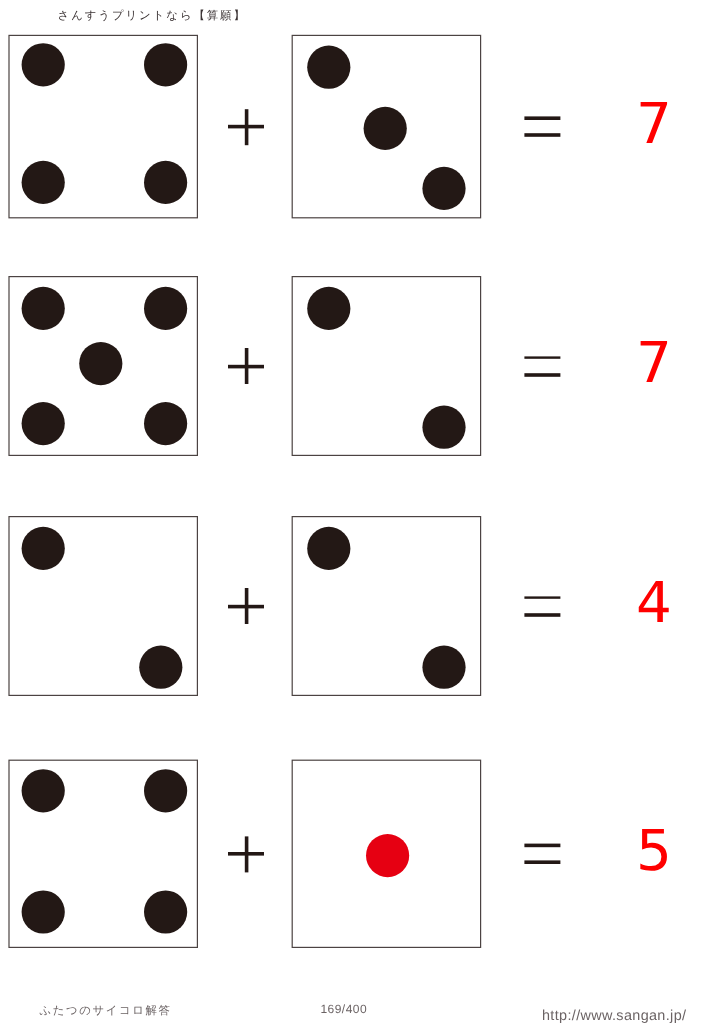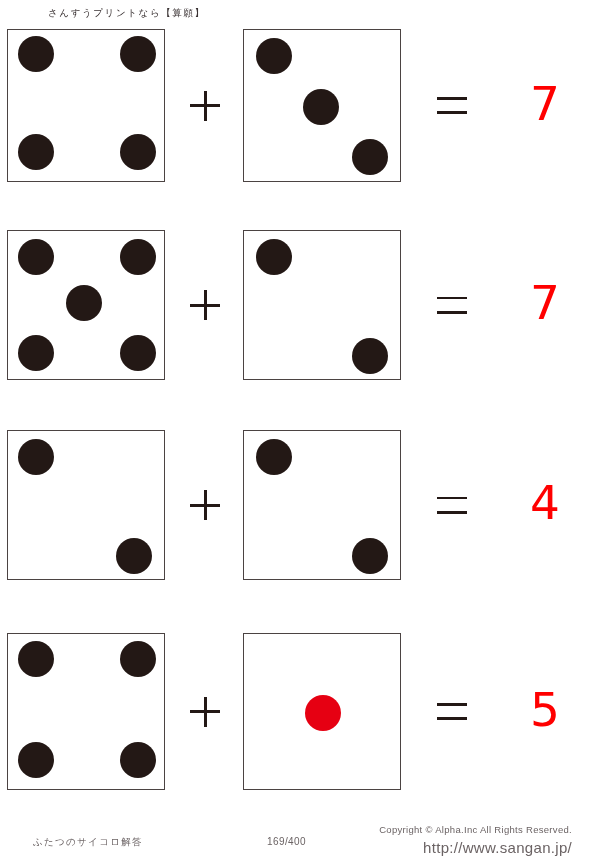--- a/index.html
+++ b/index.html
@@ -150,21 +150,21 @@
     top: 5px;
     font-size: 9.5px;
     letter-spacing: 0.3px;
     text-align: right;
     white-space: nowrap;
   }
   .footer-url {
     position: absolute;
     right: 28px;
     top: 20px;
-    font-size: 15px;
+    font-size: 12px;
     letter-spacing: 0.3px;
     text-align: left;
     white-space: nowrap;
   }
 </style>
 </head>
 <body>
 
 <div class="header">
   <span class="header-title">さんすうプリントなら【算願】</span>
@@ -228,15 +228,14 @@
       </div>
       <div class="op-plus" title="+" style="left: 190px; top: 63.5px;"></div>
       <div class="op-equals" title="=" style="left: 437px; top: 70px;"></div>
       <div class="answer" style="left: 515px; top: 52.5px;">5</div>
     </div>
   </div>
 
 <div class="footer">
   <span class="footer-label">ふたつのサイコロ解答</span>
   <span class="footer-page">169/400</span>
-  <span class="footer-copy">Copyright ©  Alpha.Inc All Rights Reserved.</span>
   <span class="footer-url">http://www.sangan.jp/</span>
 </div>
 
 </body></html>

